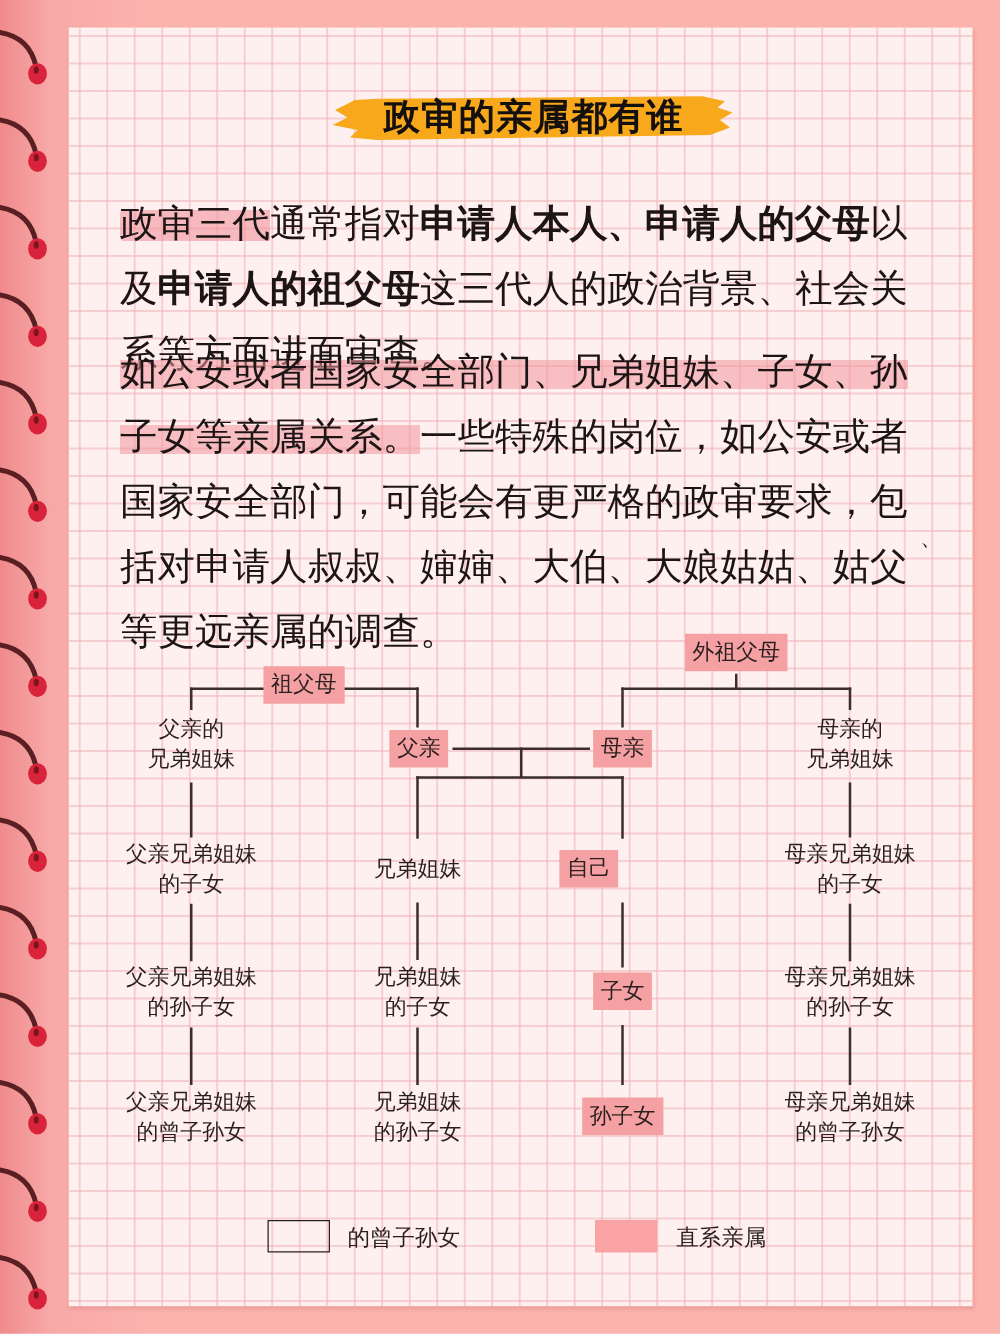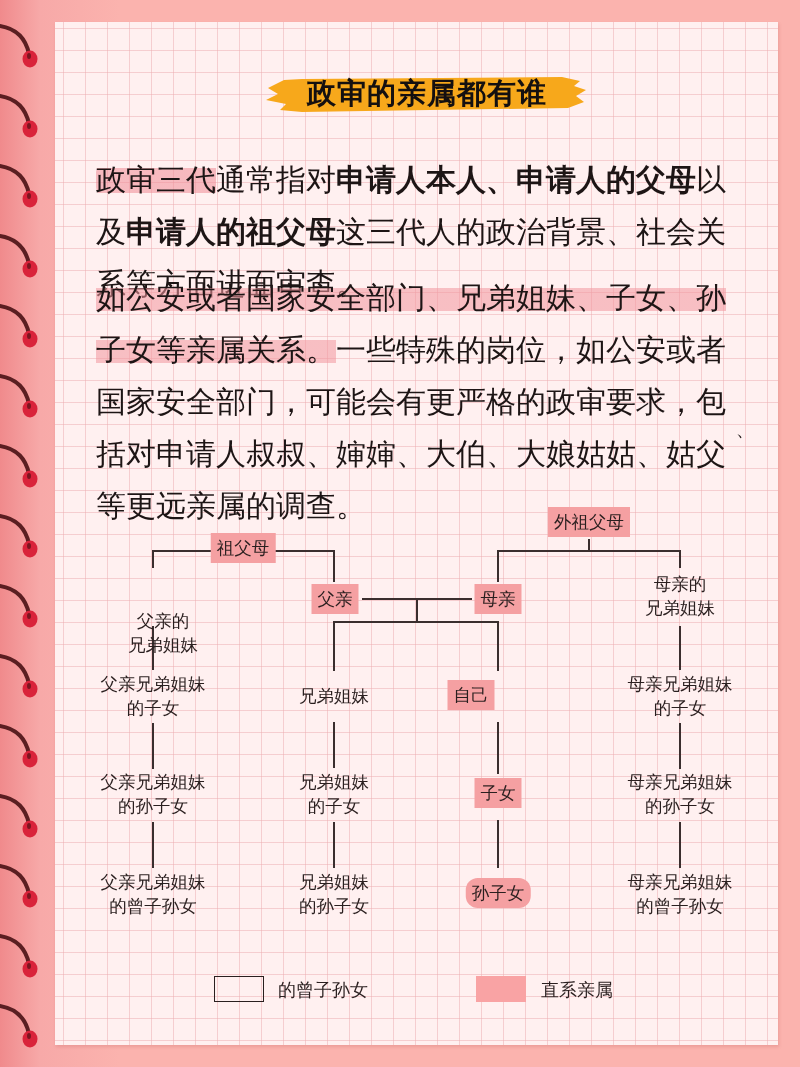--- a/index.html
+++ b/index.html
@@ -220,21 +220,21 @@
   <div class="line" style="left:679px; top:723px; width:2px; height:46px;"></div>
 
   <div class="line" style="left:152px; top:822px; width:2px; height:46px;"></div>
   <div class="line" style="left:333px; top:822px; width:2px; height:46px;"></div>
   <div class="line" style="left:497px; top:820px; width:2px; height:48px;"></div>
   <div class="line" style="left:679px; top:822px; width:2px; height:46px;"></div>
 
   <div class="node direct" style="left:243px; top:533px;">祖父母</div>
   <div class="node direct" style="left:589px; top:507px;">外祖父母</div>
 
-  <div class="node" style="left:163px; top:572px;margin-top:37px;">
+  <div class="node" style="left:153px; top:572px;">
     <div>父亲的</div>
     <div>兄弟姐妹</div>
   </div>
   <div class="node direct" style="left:335px; top:584px;">父亲</div>
   <div class="node direct" style="left:498px; top:584px;">母亲</div>
   <div class="node" style="left:680px; top:572px;">
     <div>母亲的</div>
     <div>兄弟姐妹</div>
   </div>
 
@@ -264,21 +264,21 @@
   </div>
 
   <div class="node" style="left:153px; top:870px;">
     <div>父亲兄弟姐妹</div>
     <div>的曾子孙女</div>
   </div>
   <div class="node" style="left:334px; top:870px;">
     <div>兄弟姐妹</div>
     <div>的孙子女</div>
   </div>
-  <div class="node direct" style="left:498px; top:878px;border-radius:12px;">孙子女</div>
+  <div class="node direct" style="left:498px; top:878px;">孙子女</div>
   <div class="node" style="left:680px; top:870px;">
     <div>母亲兄弟姐妹</div>
     <div>的曾子孙女</div>
   </div>
 </div>
 
 <div>
   <div class="legend-box collateral" style="left:214px; top:976px;"></div>
   <div class="legend-label" style="left:278px; top:978px;">的曾子孙女</div>
   <div class="legend-box direct" style="left:476px; top:976px;"></div>

